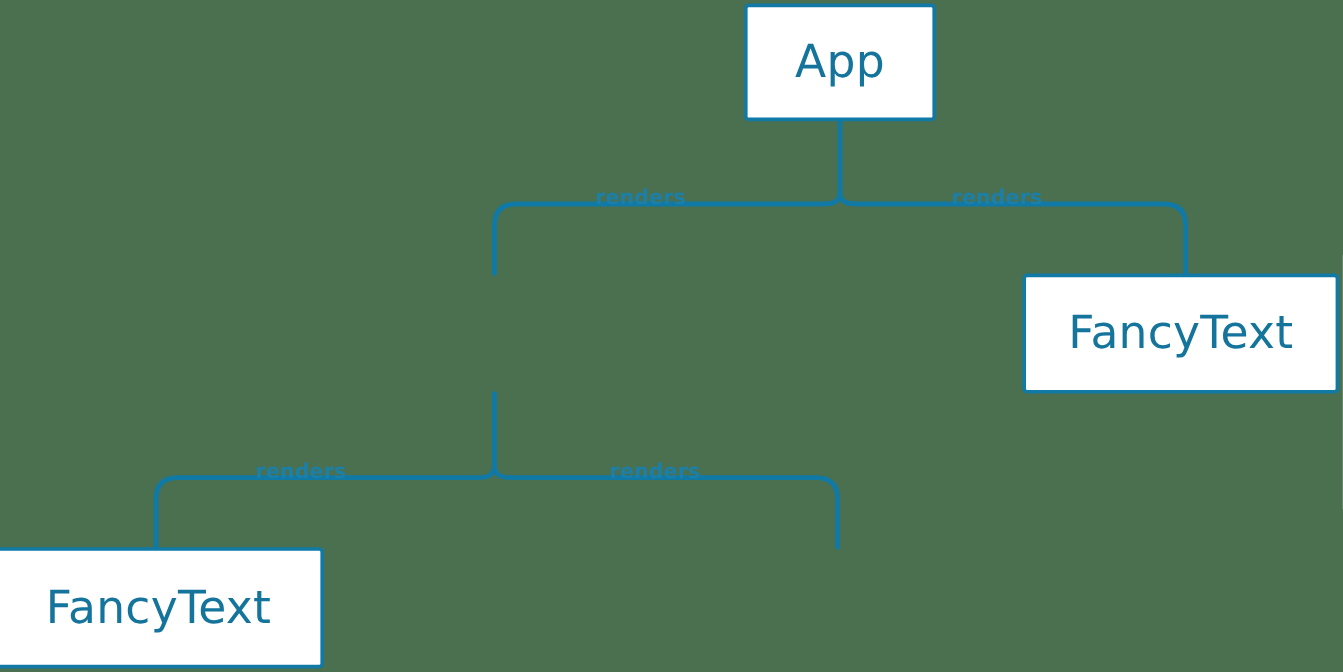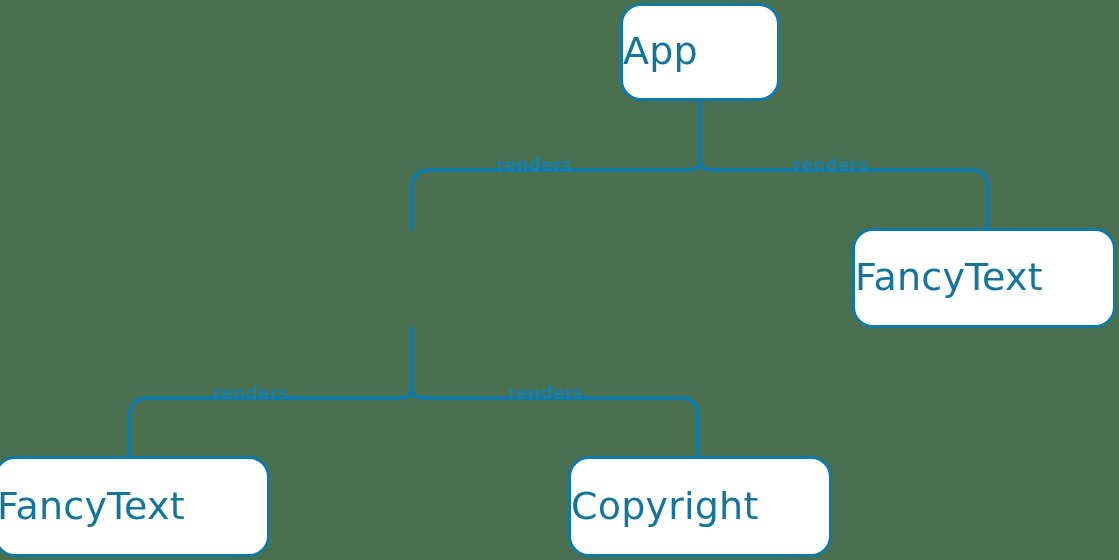--- a/index.html
+++ b/index.html
@@ -24,24 +24,24 @@
     left: 0;
     top: 0;
     width: 1119px;
     height: 560px;
   }
   .node {
     position: absolute;
     box-sizing: border-box;
     background: #ffffff;
     border: 3px solid #1179a6;
-    border-radius: 21px;
+    border-radius: 4px;
     display: flex;
     align-items: center;
-    justify-content: flex-start;
+    justify-content: center;
     color: #14749b;
     font-family: "DejaVu Sans", sans-serif;
     font-size: 38px;
     font-weight: 400;
     letter-spacing: 0.2px;
     white-space: nowrap;
     z-index: 2;
   }
   .node-label {
     display: block;
@@ -87,23 +87,20 @@
 
 
   <div class="node" style="left:852px; top:228px; width:264px; height:100px;">
     <span class="node-label">FancyText</span>
   </div>
 
   <div class="node" style="left:-6px; top:456px; width:276px; height:101px;">
     <span class="node-label">FancyText</span>
   </div>
 
-  <div class="node" style="left:568px; top:456px; width:264px; height:101px;">
-    <span class="node-label">Copyright</span>
-  </div>
 
   <span class="edge-label" style="left:496px; top:155px;">renders</span>
 
   <span class="edge-label" style="left:793px; top:155px;">renders</span>
 
   <span class="edge-label" style="left:213px; top:383px;">renders</span>
 
   <span class="edge-label" style="left:508px; top:383px;">renders</span>
 
 </div>

